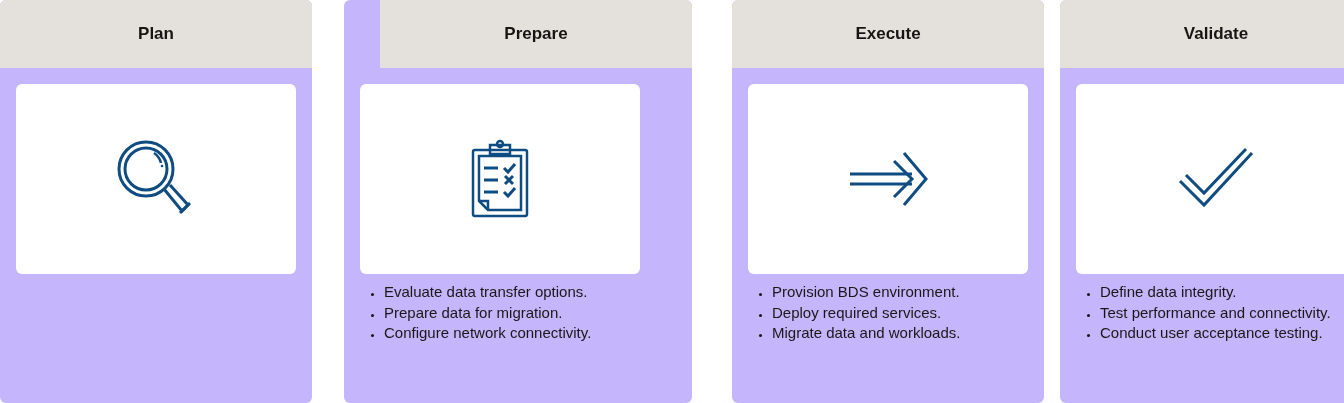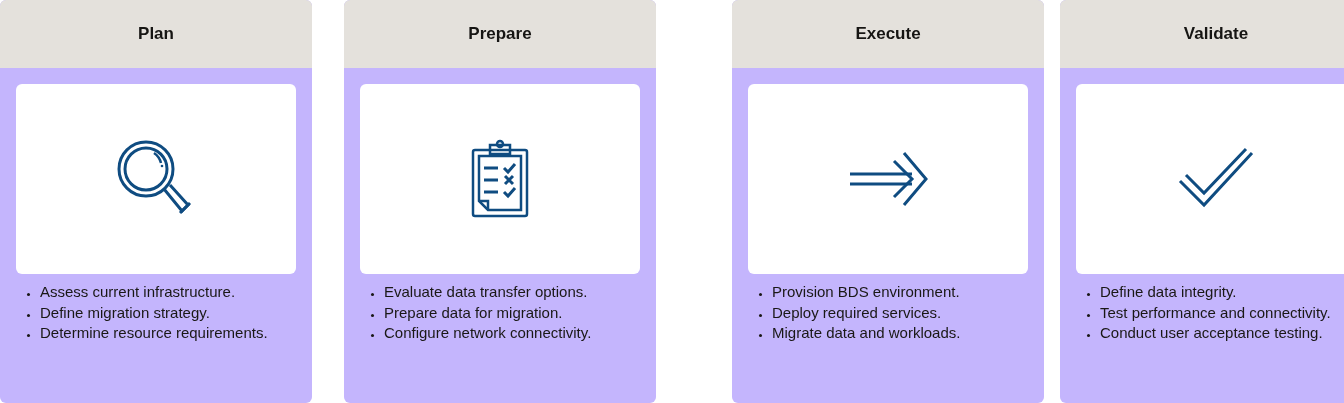--- a/index.html
+++ b/index.html
@@ -22,28 +22,23 @@
       <svg width="80" height="80" viewBox="0 0 80 80" fill="none" stroke="#0f4c81">
         <circle cx="30" cy="30" r="27" stroke-width="3"></circle>
         <circle cx="30" cy="30" r="21" stroke-width="3"></circle>
         <path d="M38 14 A17 17 0 0 1 45 24" stroke-width="2.5"></path>
         <circle cx="46" cy="27" r="1.3" fill="#0f4c81" stroke="none"></circle>
         <path d="M48 50 L66 72 L72 66 L54 46" stroke-width="3" stroke-linejoin="miter"></path>
         <path d="M64 74 L74 64" stroke-width="3"></path>
       </svg>
     </span>
   </div>
-  <ul class="bullets">
-    <li>Assess current infrastructure.</li>
-    <li>Define migration strategy.</li>
-    <li>Determine resource requirements.</li>
-  </ul>
 </div>
 
-<div class="card" style="left:344px;">
+<div class="card" style="left:344px;padding-left:36px;">
   <div class="card-head">Prepare</div>
   <div class="icon-box">
     <span>
       <svg width="60" height="80" viewBox="0 0 60 80" fill="none" stroke="#0f4c81" stroke-width="2.5">
         <rect x="3" y="11" width="54" height="66" rx="2"></rect>
         <path d="M9 17 H51 V71 H18 L9 62 Z"></path>
         <path d="M9 62 H18 V71"></path>
         <rect x="20" y="6" width="20" height="9"></rect>
         <circle cx="30" cy="5" r="3"></circle>
         <path d="M14 29 H28 M14 41 H28 M14 53 H28" stroke-width="3"></path>

